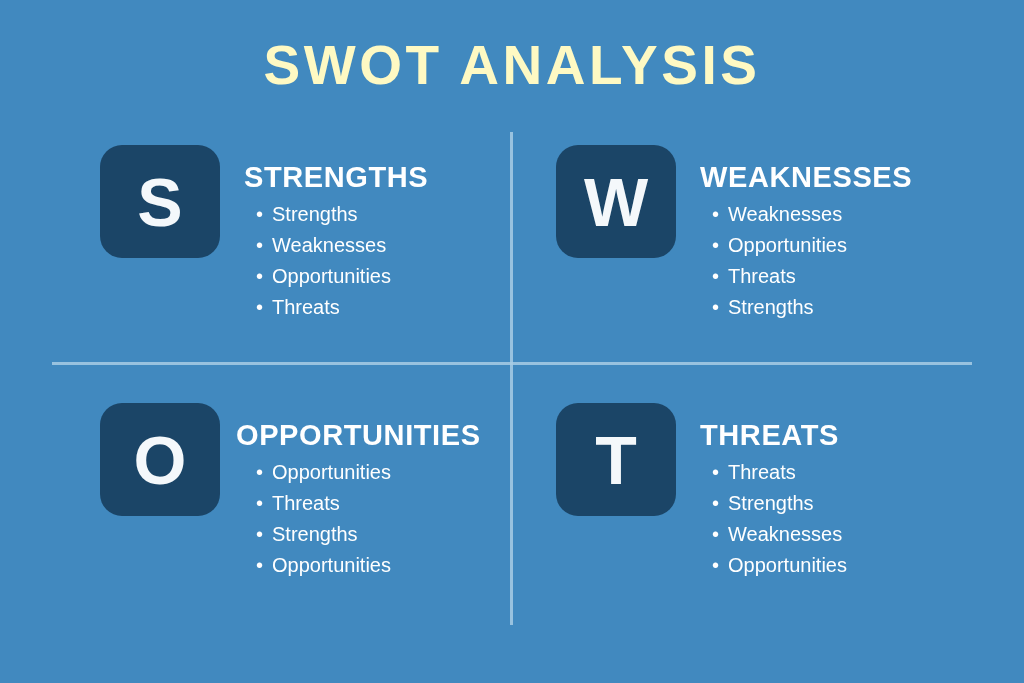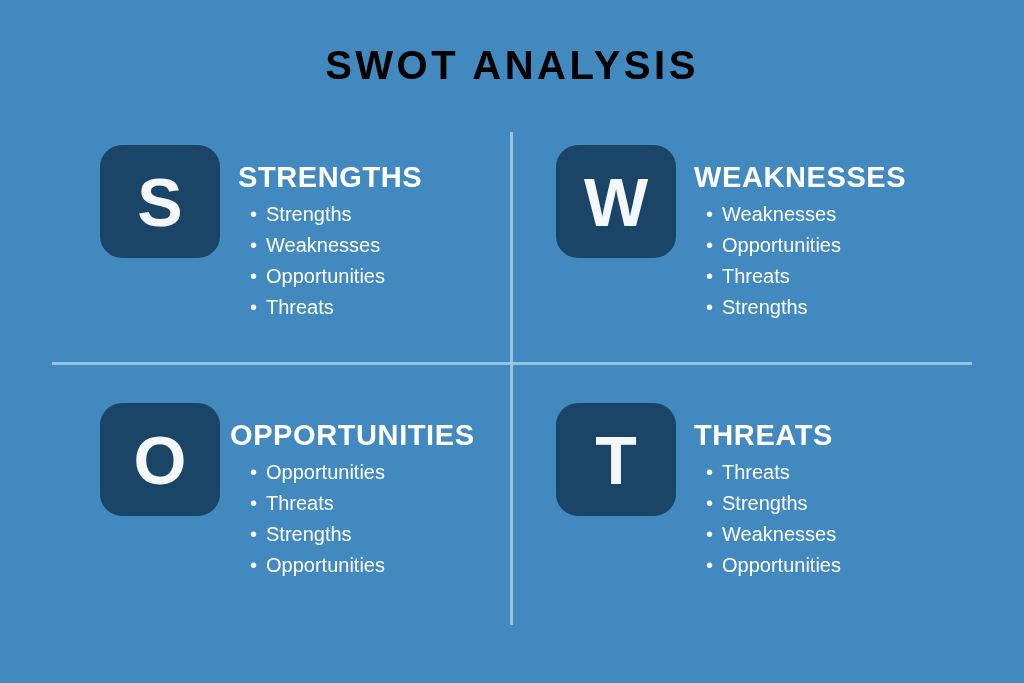--- a/index.html
+++ b/index.html
@@ -21,22 +21,22 @@
     background: #4189bf;
   }
 
   
   .title {
     position: absolute;
     left: 0;
     top: 36px;
     width: 1024px;
     text-align: center;
-    color: #000000;
-    font-size: 40px;
+    color: #fef9c3;
+    font-size: 55px;
     font-weight: bold;
     letter-spacing: 3.5px;
     line-height: 58px;
     white-space: nowrap;
   }
 
   
   .divider-v {
     position: absolute;
     left: 510px;
@@ -78,21 +78,21 @@
     justify-content: center;
   }
   .letter-glyph {
     color: #f4f8fb;
     font-size: 68px;
     font-weight: bold;
     line-height: 68px;
   }
 
   .quad-body {
-    margin-left: 18px;
+    margin-left: 24px;
     padding-top: 16px;
   }
 
   .quad-heading {
     color: #ffffff;
     font-size: 29px;
     font-weight: bold;
     letter-spacing: 0.6px;
     line-height: 32px;
     white-space: nowrap;

